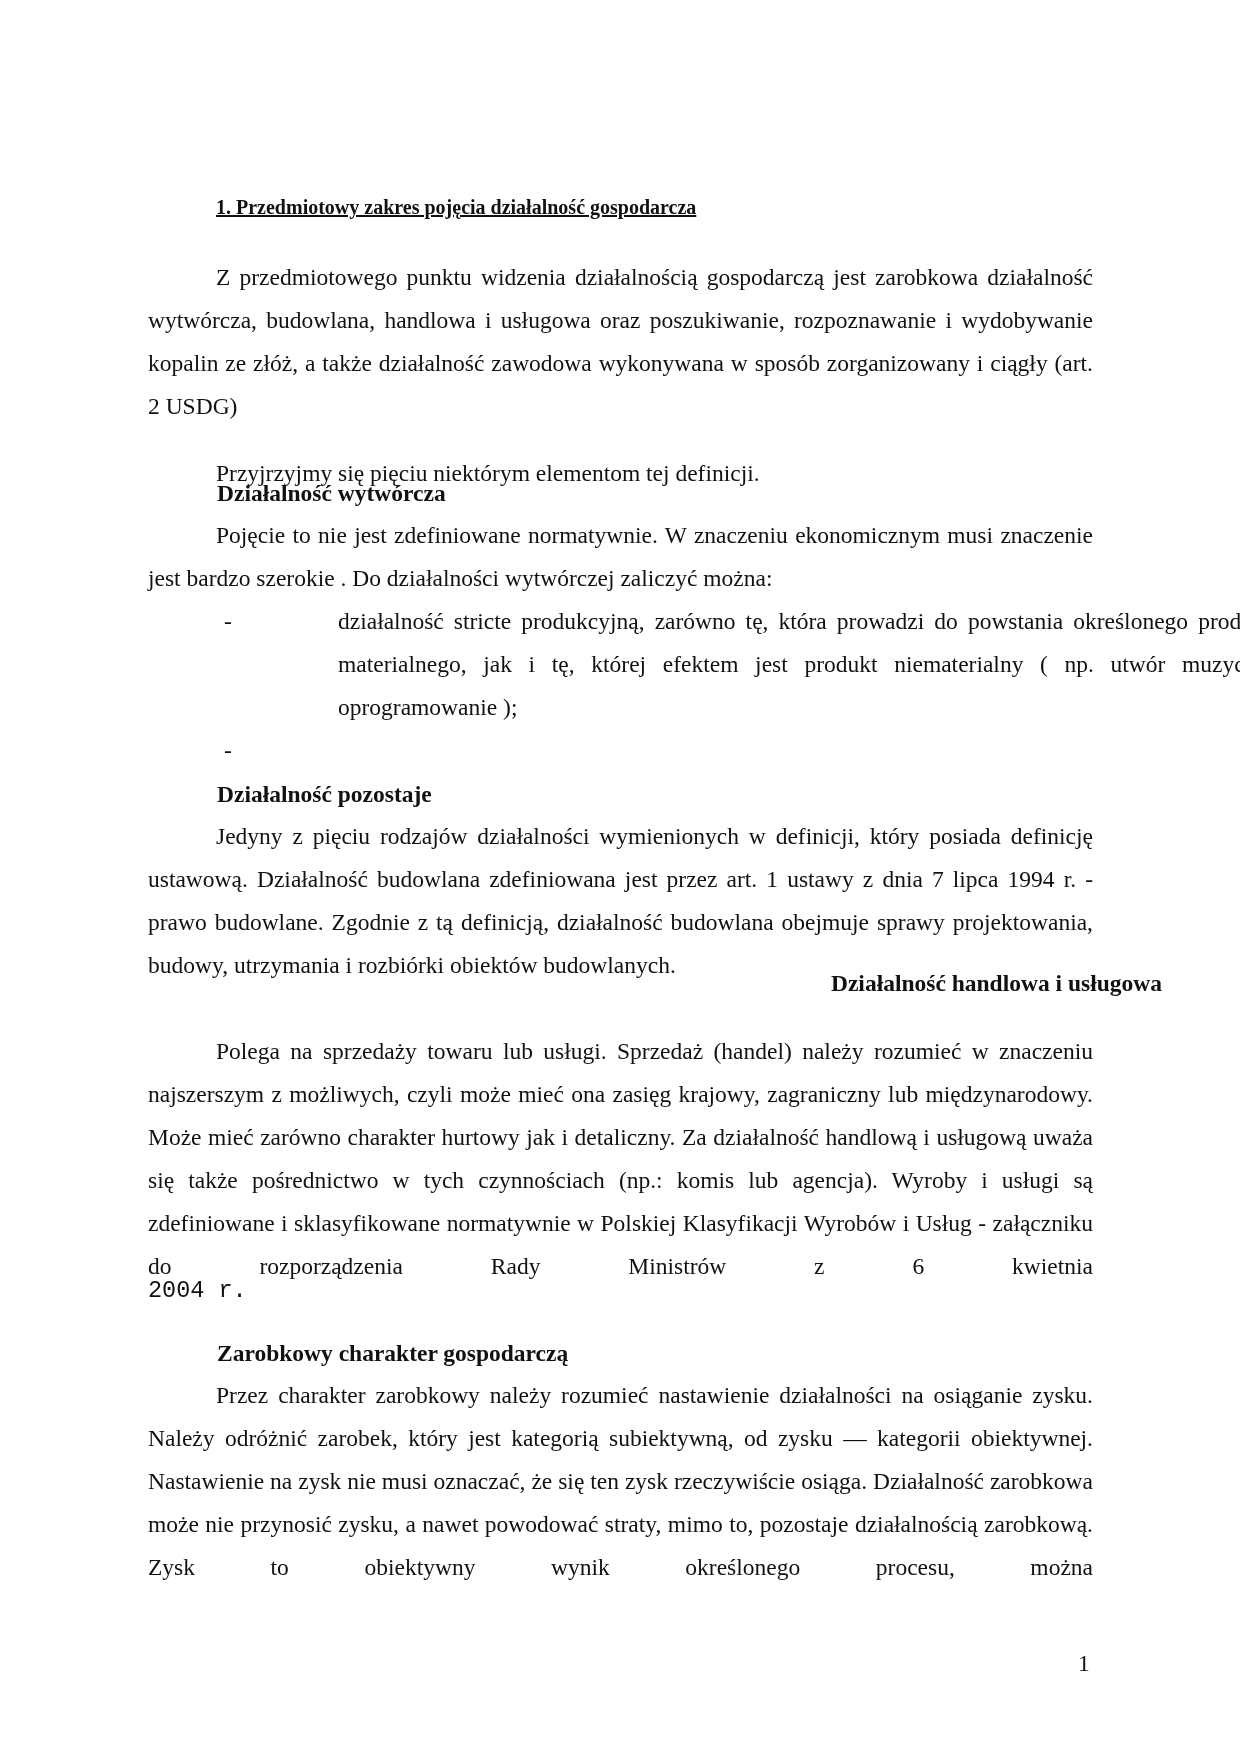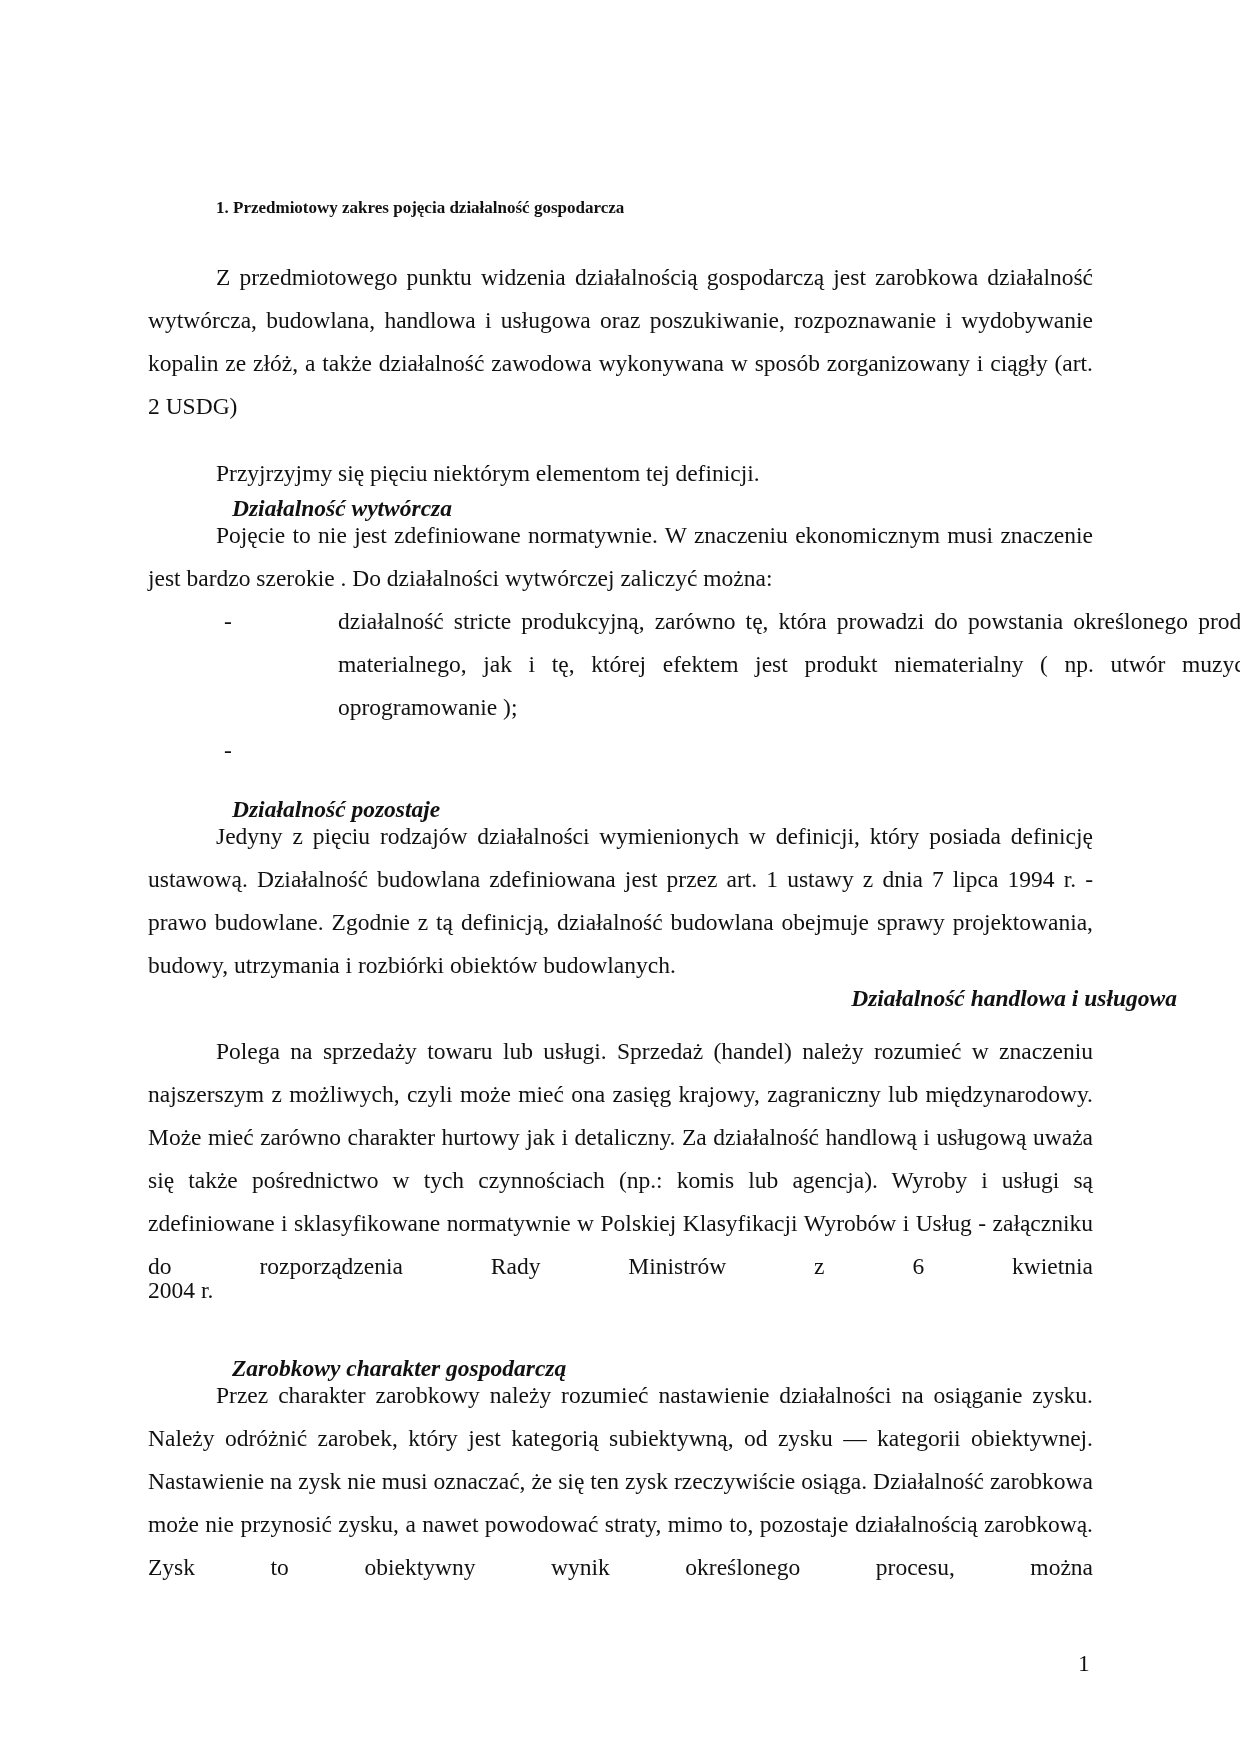--- a/index.html
+++ b/index.html
@@ -7,25 +7,25 @@
   .page {
     position: absolute; left: 0; top: 0; width: 1240px; height: 1754px; background: #ffffff;
     font-family: "Liberation Serif", "DejaVu Serif", serif; color: #111;
   }
   .content {
     position: absolute; left: 148px; top: 0; width: 945px;
     font-size: 23.5px; line-height: 43px;
   }
   .title {
     position: absolute; left: 216px; top: 186px;
-    font-weight: bold; font-size: 17px; line-height: 43px; white-space: nowrap;
+    font-weight: bold; font-size: 20px; line-height: 43px; white-space: nowrap; text-decoration: underline;
   }
   .p { text-align: justify; margin: 0; }
   .bold { font-weight: normal; }
-  .heading { font-weight: bold; font-style: italic; margin: 16px; padding-left: 68px; }
+  .heading { font-weight: bold; margin: 1px; padding-left: 68px; }
   .bullet { position: relative; margin: 0; padding-left: 190px; text-align: justify; }
   .bullet .dash { position: absolute; left: 76px; top: 0; }
   .pagenum { position: absolute; left: 1078px; top: 1648px; font-size: 23.5px; line-height: 30px; }
   .abs { position: absolute; left: 0; width: 945px; }
 </style>
 </head>
 <body>
 
 <div class="page">
 
@@ -46,21 +46,21 @@
     </div>
     <div class="abs bullet" style="top:729px;">
       <span class="dash">-</span>
     </div>
 
     <p class="abs heading" style="top:772px;">Działalność pozostaje</p>
     <p class="abs p" style="top:815px; text-indent:68px; text-align-last:left;">Jedyny z pięciu rodzajów działalności wymienionych w definicji, który posiada definicję ustawową. Działalność budowlana zdefiniowana jest przez art. 1 ustawy z dnia 7 lipca 1994 r. - prawo budowlane. Zgodnie z tą definicją, działalność budowlana obejmuje sprawy projektowania, budowy, utrzymania i rozbiórki obiektów budowlanych.</p>
 
     <p class="abs heading" style="top:961px;text-align:right;">Działalność handlowa i usługowa</p>
     <p class="abs p" style="top:1030px; text-indent:68px; text-align-last:justify;">Polega na sprzedaży towaru lub usługi. Sprzedaż (handel) należy rozumieć w znaczeniu najszerszym z możliwych, czyli może mieć ona zasięg krajowy, zagraniczny lub międzynarodowy. Może mieć zarówno charakter hurtowy jak i detaliczny. Za działalność handlową i usługową uważa się także pośrednictwo w tych czynnościach (np.: komis lub agencja). Wyroby i usługi są zdefiniowane i sklasyfikowane normatywnie w Polskiej Klasyfikacji Wyrobów i Usług  - załączniku do rozporządzenia Rady Ministrów z 6 kwietnia</p>
-    <p class="abs" style="top:1245px;">2004 r.</p>
+    <p class="abs" style="top:1245px;font-family:Liberation Mono, monospace;">2004 r.</p>
 
     <p class="abs heading" style="top:1331px;">Zarobkowy charakter gospodarczą</p>
     <p class="abs p" style="top:1374px; text-indent:68px; text-align-last:justify;"><span>Przez charakter zarobkowy należy rozumieć </span><span class="bold">nastawienie działalności na osiąganie zysku.</span><span> Należy odróżnić zarobek, który jest kategorią subiektywną, od zysku — kategorii obiektywnej. </span><span class="bold">Nastawienie na zysk nie musi oznaczać, że się ten zysk rzeczywiście osiąga.</span><span> Działalność zarobkowa może nie przynosić zysku, a nawet powodować straty, mimo to, pozostaje działalnością zarobkową. Zysk to obiektywny wynik określonego procesu, można</span></p>
 
   </div>
 
   <div class="pagenum">1</div>
 </div>
 
 </body></html>

